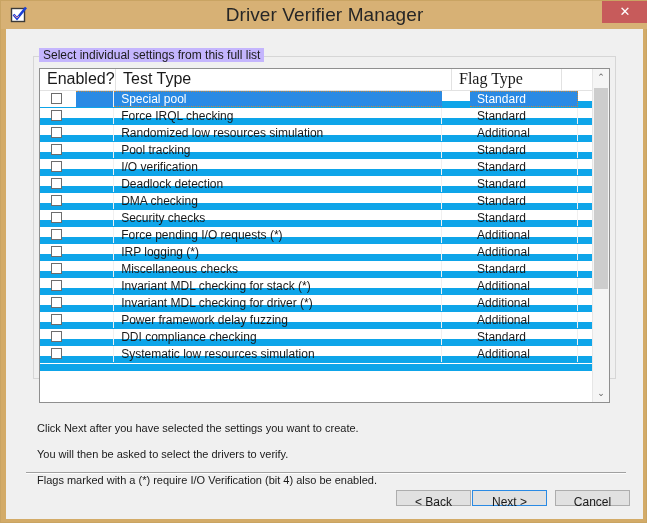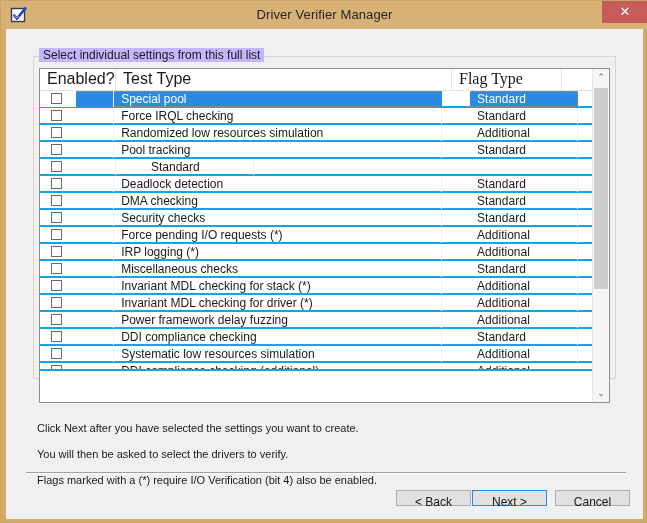--- a/index.html
+++ b/index.html
@@ -37,21 +37,21 @@
     left: 9px; top: 5px;
     width: 18px; height: 18px;
   }
   #title-text {
     position: absolute;
     left: 0; top: 0;
     width: 647px;
     height: 28px;
     line-height: 28px;
     text-align: center;
-    font-size: 13px;
+    font-size: 19px;
     color: #262626;
     letter-spacing: 0.1px;
   }
   #close-button {
     position: absolute;
     right: 0; top: 0;
     width: 46px;
     height: 22px;
     background: #c75b5b;
     color: #ffffff;
@@ -134,22 +134,23 @@
     position: relative;
     height: 312px;
     overflow: hidden;
   }
 
   .row {
     position: relative;
     display: flex;
     height: 17px;
     box-sizing: border-box;
-    border-bottom: 2px solid #0ea5e9;
-    cursor: default;
+    border-bottom: 7px solid #0ea5e9;
+    cursor: default;
+    justify-content: flex-end;
   }
   .cell {
     box-sizing: border-box;
     height: 16px;
     line-height: 16px;
     font-size: 12px;
     color: #1a1a1a;
     padding-left: 7px;
     overflow: hidden;
     white-space: nowrap;
@@ -329,20 +330,21 @@
               <div class="chk"></div>
             </div>
             <div class="cell c1">Pool tracking</div>
             <div class="cell c2">Standard</div>
             <div class="cell c3"></div>
           </div>
           <div class="row">
             <div class="cell c0">
               <div class="chk"></div>
             </div>
+            <div class="cell c1">I/O verification</div>
             <div class="cell c2">Standard</div>
             <div class="cell c3"></div>
           </div>
           <div class="row">
             <div class="cell c0">
               <div class="chk"></div>
             </div>
             <div class="cell c1">Deadlock detection</div>
             <div class="cell c2">Standard</div>
             <div class="cell c3"></div>

